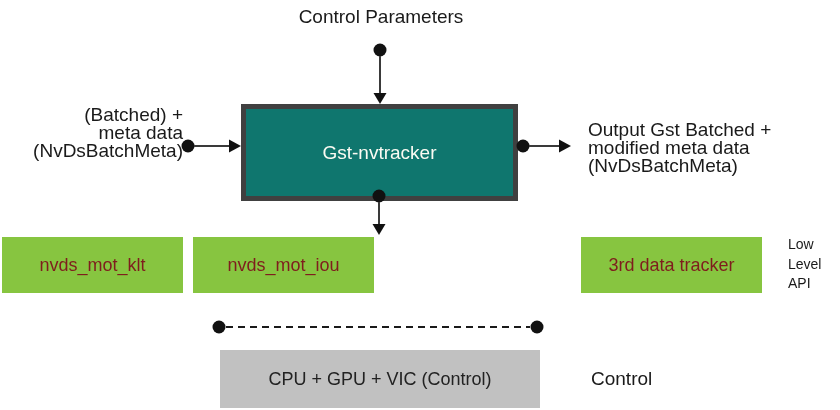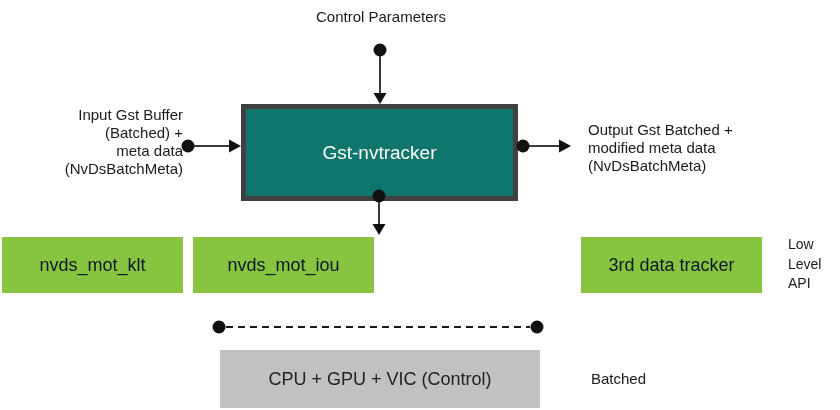--- a/index.html
+++ b/index.html
@@ -5,61 +5,60 @@
   html,body{margin:0;padding:0;background:#ffffff;}
   #canvas{
     position:relative;
     width:840px;height:410px;
     background:#ffffff;
     font-family:"Liberation Sans", sans-serif;
     color:#1a1a1a;
     overflow:hidden;
   }
   .abs{position:absolute;}
-  .lbl{font-size:15px;line-height:18px;font-weight:500;color:#1a1a1a;}
+  .lbl{font-size:19px;line-height:18px;font-weight:500;color:#1a1a1a;}
   .lbl span{display:block;}
   #control-label{left:281px;top:8px;width:200px;text-align:center;}
   #input-label{left:28px;top:106px;width:155px;text-align:right;}
   #output-label{left:588px;top:121px;width:190px;text-align:left;}
   #lowlevel-label{left:788px;top:235px;width:50px;font-size:14px;line-height:19.5px;}
   #hardware-label{left:591px;top:370px;width:120px;}
   .box{
     display:flex;align-items:center;justify-content:center;
     box-sizing:border-box;text-align:center;
   }
   #main-box{
     left:241px;top:104px;width:277px;height:97px;
     background:#0f766e;border:5px solid #404040;
     color:#fbfbf3;font-size:19px;font-weight:500;
   }
   .low-box{
     top:237px;width:181px;height:56px;
     background:#87C540;
-    color:#0f172a;font-size:18px;font-weight:500;
+    color:#7f1d1d;font-size:18px;font-weight:500;
   }
   #low-box-0{left:2px;}
   #low-box-1{left:193px;align-items:center;}
   #low-box-2{left:385px;}
   #low-box-3{left:581px;}
   #hw-box{
     left:220px;top:350px;width:320px;height:58px;
     background:#C1C1C1;
     color:#222;font-size:18px;font-weight:500;
   }
   #arrow-layer{left:0;top:0;width:840px;height:410px;pointer-events:none;}
 </style>
 </head>
 <body>
 
 <div id="canvas">
 
   <div class="abs lbl" id="control-label">Control Parameters</div>
 
   <div class="abs lbl" id="input-label">
-    <span>Input Gst Buffer</span>
     <span>(Batched) +</span>
     <span>meta data</span>
     <span>(NvDsBatchMeta)</span>
   </div>
 
   <div class="abs lbl" id="output-label">
     <span>Output Gst Batched +</span>
     <span>modified meta data</span>
     <span>(NvDsBatchMeta)</span>
   </div>
@@ -82,21 +81,21 @@
     <span>Low</span>
     <span>Level</span>
     <span>API</span>
   </div>
 
   <div class="abs box" id="hw-box">
     <span>CPU + GPU + VIC (Control)</span>
   </div>
 
   <div class="abs lbl" id="hardware-label">
-    <span>Batched</span>
+    <span>Control</span>
   </div>
 
   <svg class="abs" id="arrow-layer" viewBox="0 0 840 410" xmlns="http://www.w3.org/2000/svg">
 
     <g>
       <circle cx="380" cy="50" r="6.5" fill="#111"></circle>
       <line x1="380" y1="56" x2="380" y2="95" stroke="#3a3a3a" stroke-width="2"></line>
       <polygon points="373.5,93 386.5,93 380,104" fill="#111"></polygon>
     </g>
 

